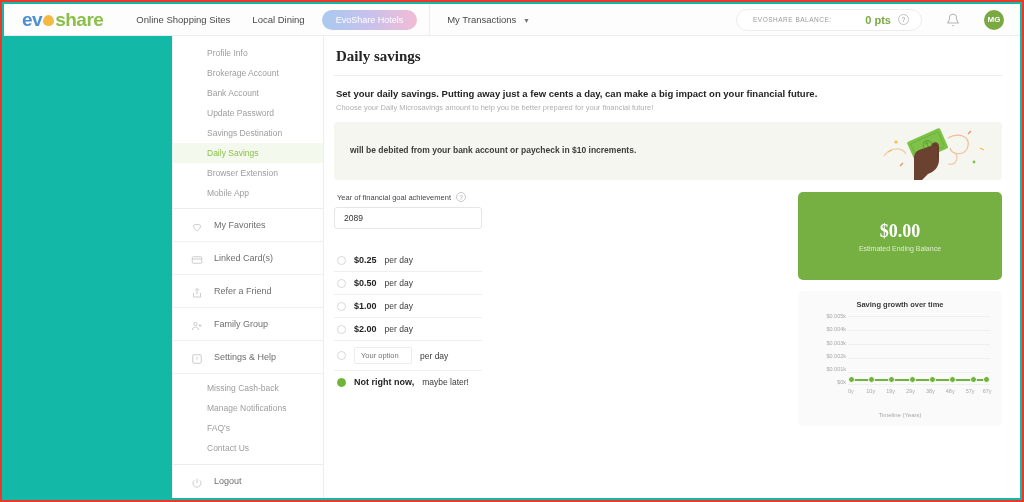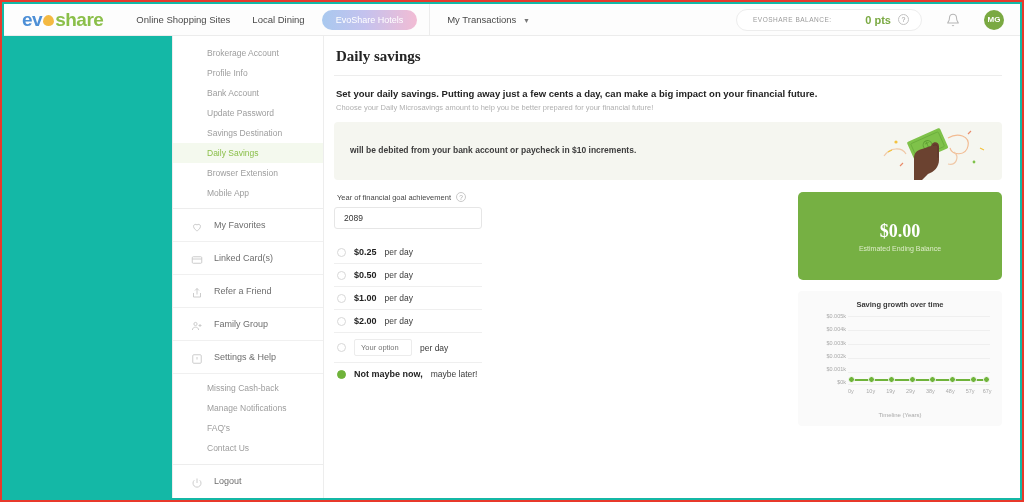--- a/index.html
+++ b/index.html
@@ -131,21 +131,21 @@
     width: 10px; height: 10px; border: 1px solid #c9c9c9; border-radius: 50%;
     font-size: 6.5px; color: #a9a9a9; display: flex; align-items: center; justify-content: center;
   }
   .year-input {
     margin-top: 5px; width: 148px; height: 22px;
     border: 1px solid #e6e6e6; border-radius: 3px;
     font-size: 8.5px; color: #333; padding: 0 9px;
     font-family: "Liberation Sans", sans-serif; background: #fff;
   }
 
-  .options { margin-top: 12px; width: 148px; }
+  .options { margin-top: 20px; width: 148px; }
   .opt-row {
     display: flex; align-items: center; gap: 8px;
     padding: 6px 0 6px 3px; border-bottom: 1px solid #efefef;
   }
   .opt-row:last-child { border-bottom: none; }
   .radio {
     width: 9px; height: 9px; border-radius: 50%;
     border: 1px solid #d8d8d8; background: #fff; flex: 0 0 9px;
   }
   .radio.sel { background: #6fb33a; border-color: #6fb33a; }
@@ -227,22 +227,22 @@
           <path d="M18 8a6 6 0 10-12 0c0 7-3 7-3 9h18c0-2-3-2-3-9"></path>
           <path d="M10.5 21a1.8 1.8 0 003 0"></path>
         </svg>
       </span>
       <div class="avatar">MG</div>
     </div>
   </div>
 
   <div class="sidebar">
     <div class="sub-list">
+      <div class="sub-item">Profile Info</div>
       <div class="sub-item">Brokerage Account</div>
-      <div class="sub-item">Profile Info</div>
       <div class="sub-item">Bank Account</div>
       <div class="sub-item">Update Password</div>
       <div class="sub-item">Savings Destination</div>
       <div class="sub-item active">Daily Savings</div>
       <div class="sub-item">Browser Extension</div>
       <div class="sub-item">Mobile App</div>
     </div>
     <div class="divider"></div>
 
     <div class="main-item">
@@ -374,21 +374,21 @@
             <span class="opt-amt">$2.00</span>
             <span class="opt-unit">per day</span>
           </div>
           <div class="opt-row">
             <span class="radio"></span>
             <input class="opt-input" type="text" placeholder="Your option" style="">
             <span class="opt-unit">per day</span>
           </div>
           <div class="opt-row">
             <span class="radio sel"></span>
-            <span class="opt-amt">Not maybe now,</span>
+            <span class="opt-amt">Not right now,</span>
             <span class="opt-note">maybe later!</span>
           </div>
         </div>
       </div>
 
       <div class="col-spacer"></div>
 
       <div class="col-right">
         <div class="balance-card">
           <div class="balance-amt">$0.00</div>

